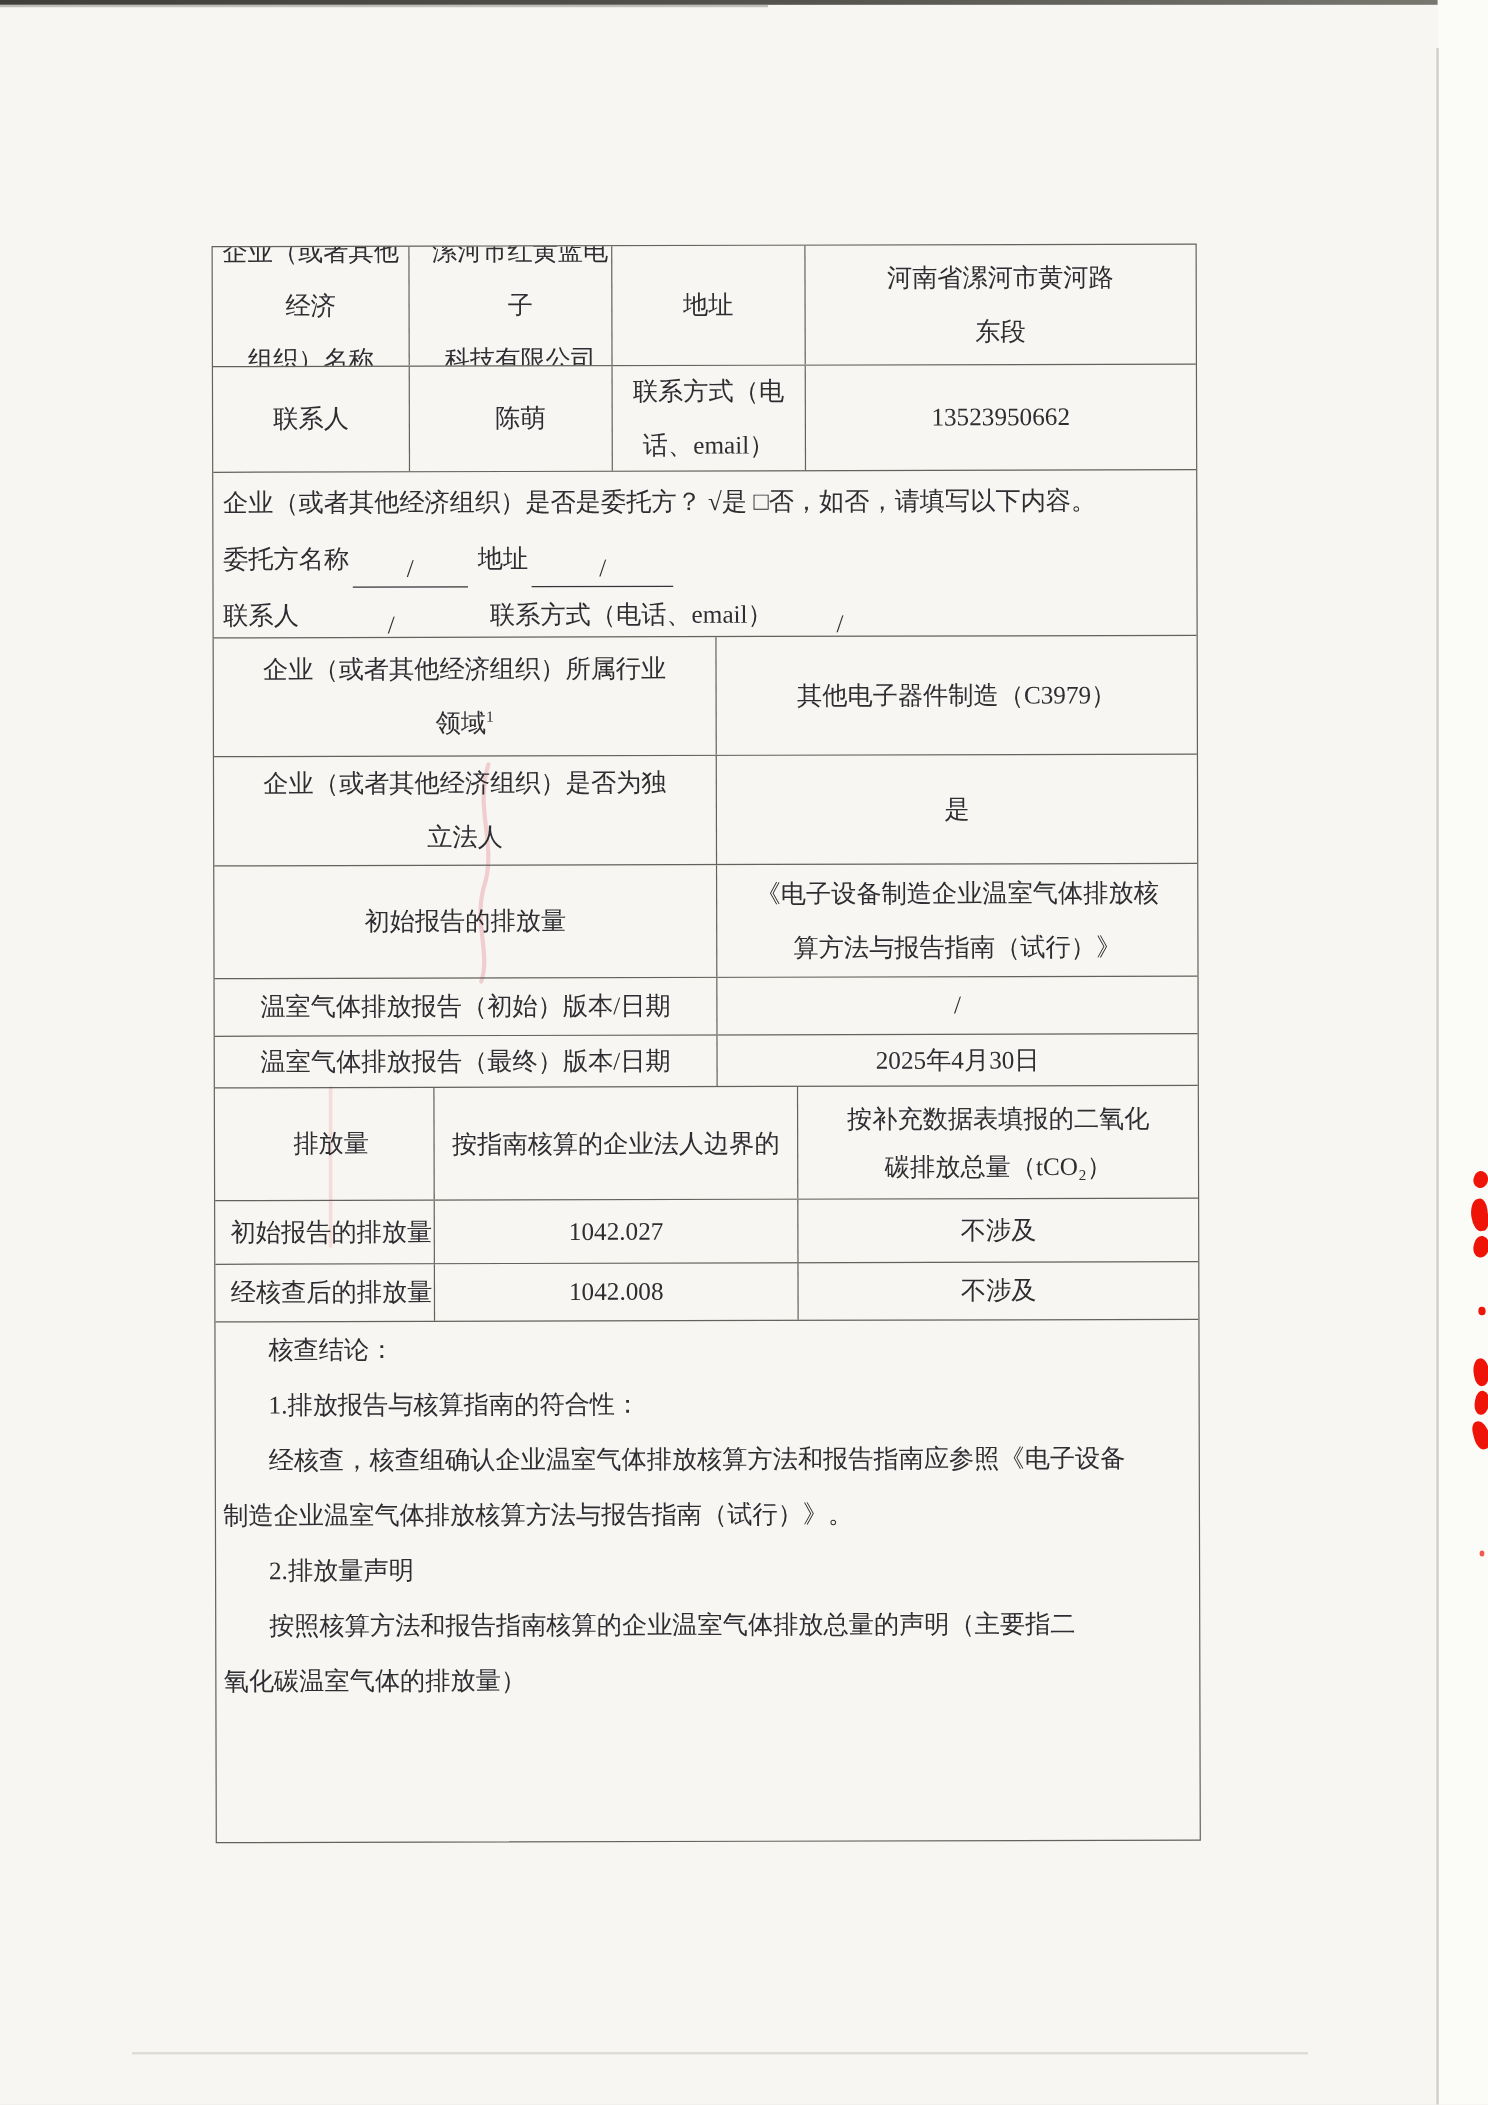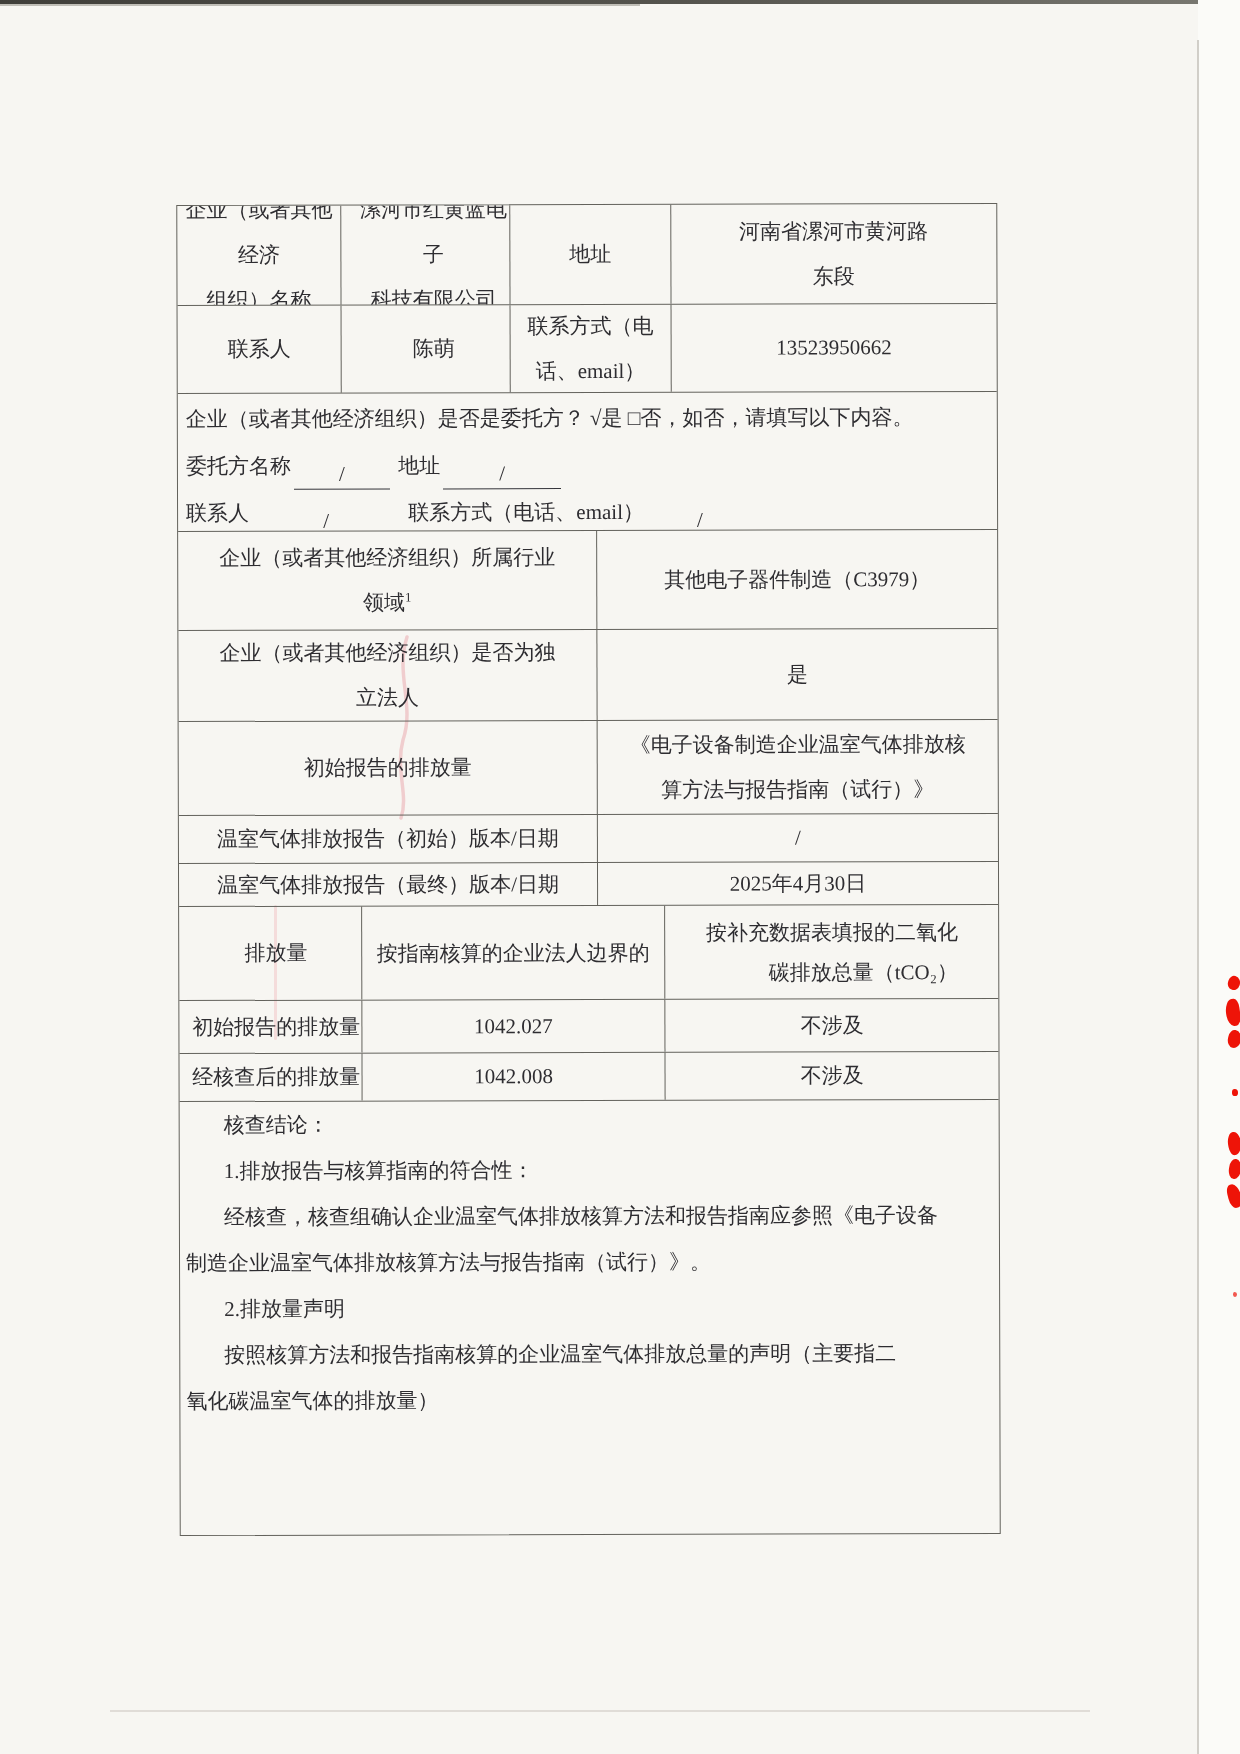--- a/index.html
+++ b/index.html
@@ -18,21 +18,21 @@
   
   .vtable{position:absolute;left:178px;top:204px;width:819px;border:1px solid #63625c;transform:rotate(-0.15deg);}
   .tr{display:flex;border-bottom:1px solid #63625c;}
   .tr.last-row{border-bottom:none;}
   .td{box-sizing:border-box;border-right:1px solid #63625c;display:flex;align-items:center;justify-content:center;
       font-size:21px;line-height:45px;text-align:center;overflow:hidden;}
   .td.last{border-right:none;}
   .td .lines div{line-height:45px;}
   .c1{width:174px;} .c2{width:178px;padding-left:16px;} .c3{width:170px;} .c4{width:345px;}
   .half-l{width:419px;} .half-r{width:400px;}
-  .e1{width:184px;margin-left:12px;} .e2{width:328px;} .e3{width:359px;text-align:right;}
+  .e1{width:184px;margin-left:12px;} .e2{width:328px;} .e3{width:359px;}
   .eh .lines div{line-height:40px;}
   .freecell{display:block;text-align:left;padding:2px 8px 0 8px;width:819px;box-sizing:border-box;}
   .freecell .fl{line-height:47px;white-space:nowrap;}
   .blank{display:inline-block;border-bottom:1.5px solid #34343a;text-align:center;height:30px;line-height:30px;vertical-align:bottom;margin:0 3px;}
   .bw1{width:96px;} .bw2{width:118px;} .bw3{width:148px;} .bw4{width:106px;}
   .concl{display:block;text-align:left;padding:0 6px;width:819px;box-sizing:border-box;}
   .concl .cl{line-height:46px;white-space:nowrap;}
   .concl .ind{padding-left:38px;}
   sup{font-size:13px;vertical-align:super;line-height:0;}
 </style>

